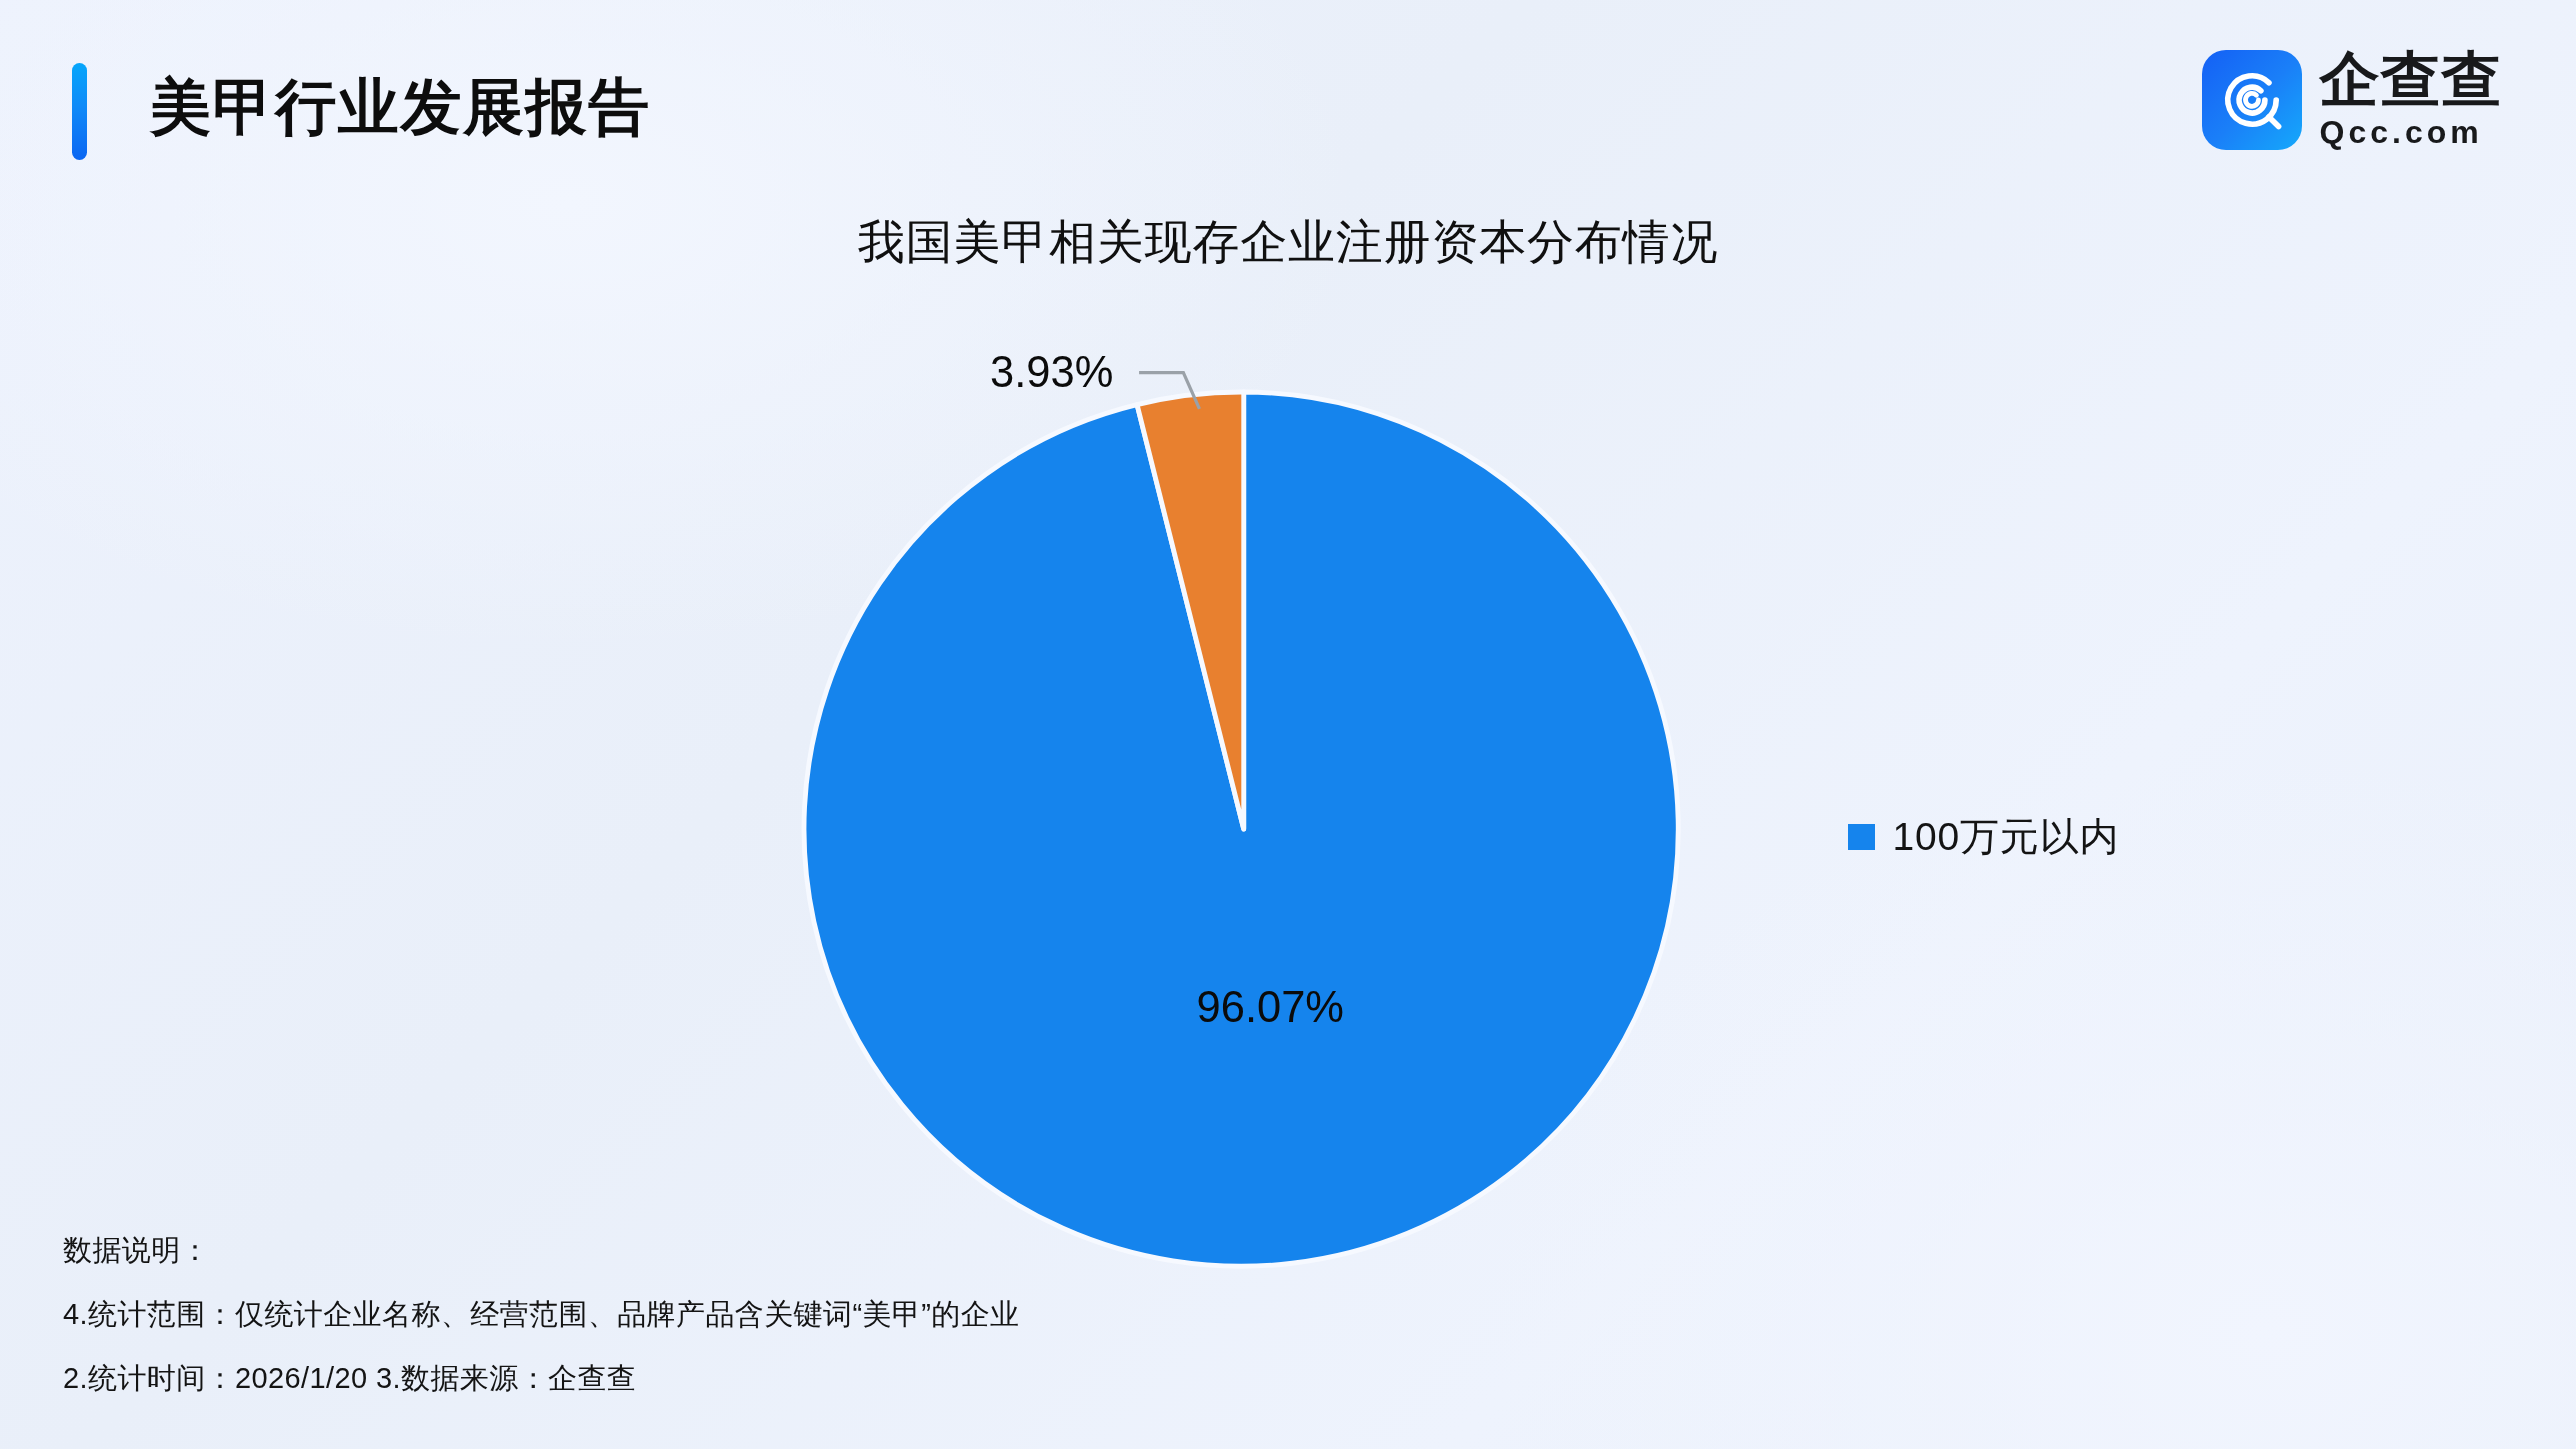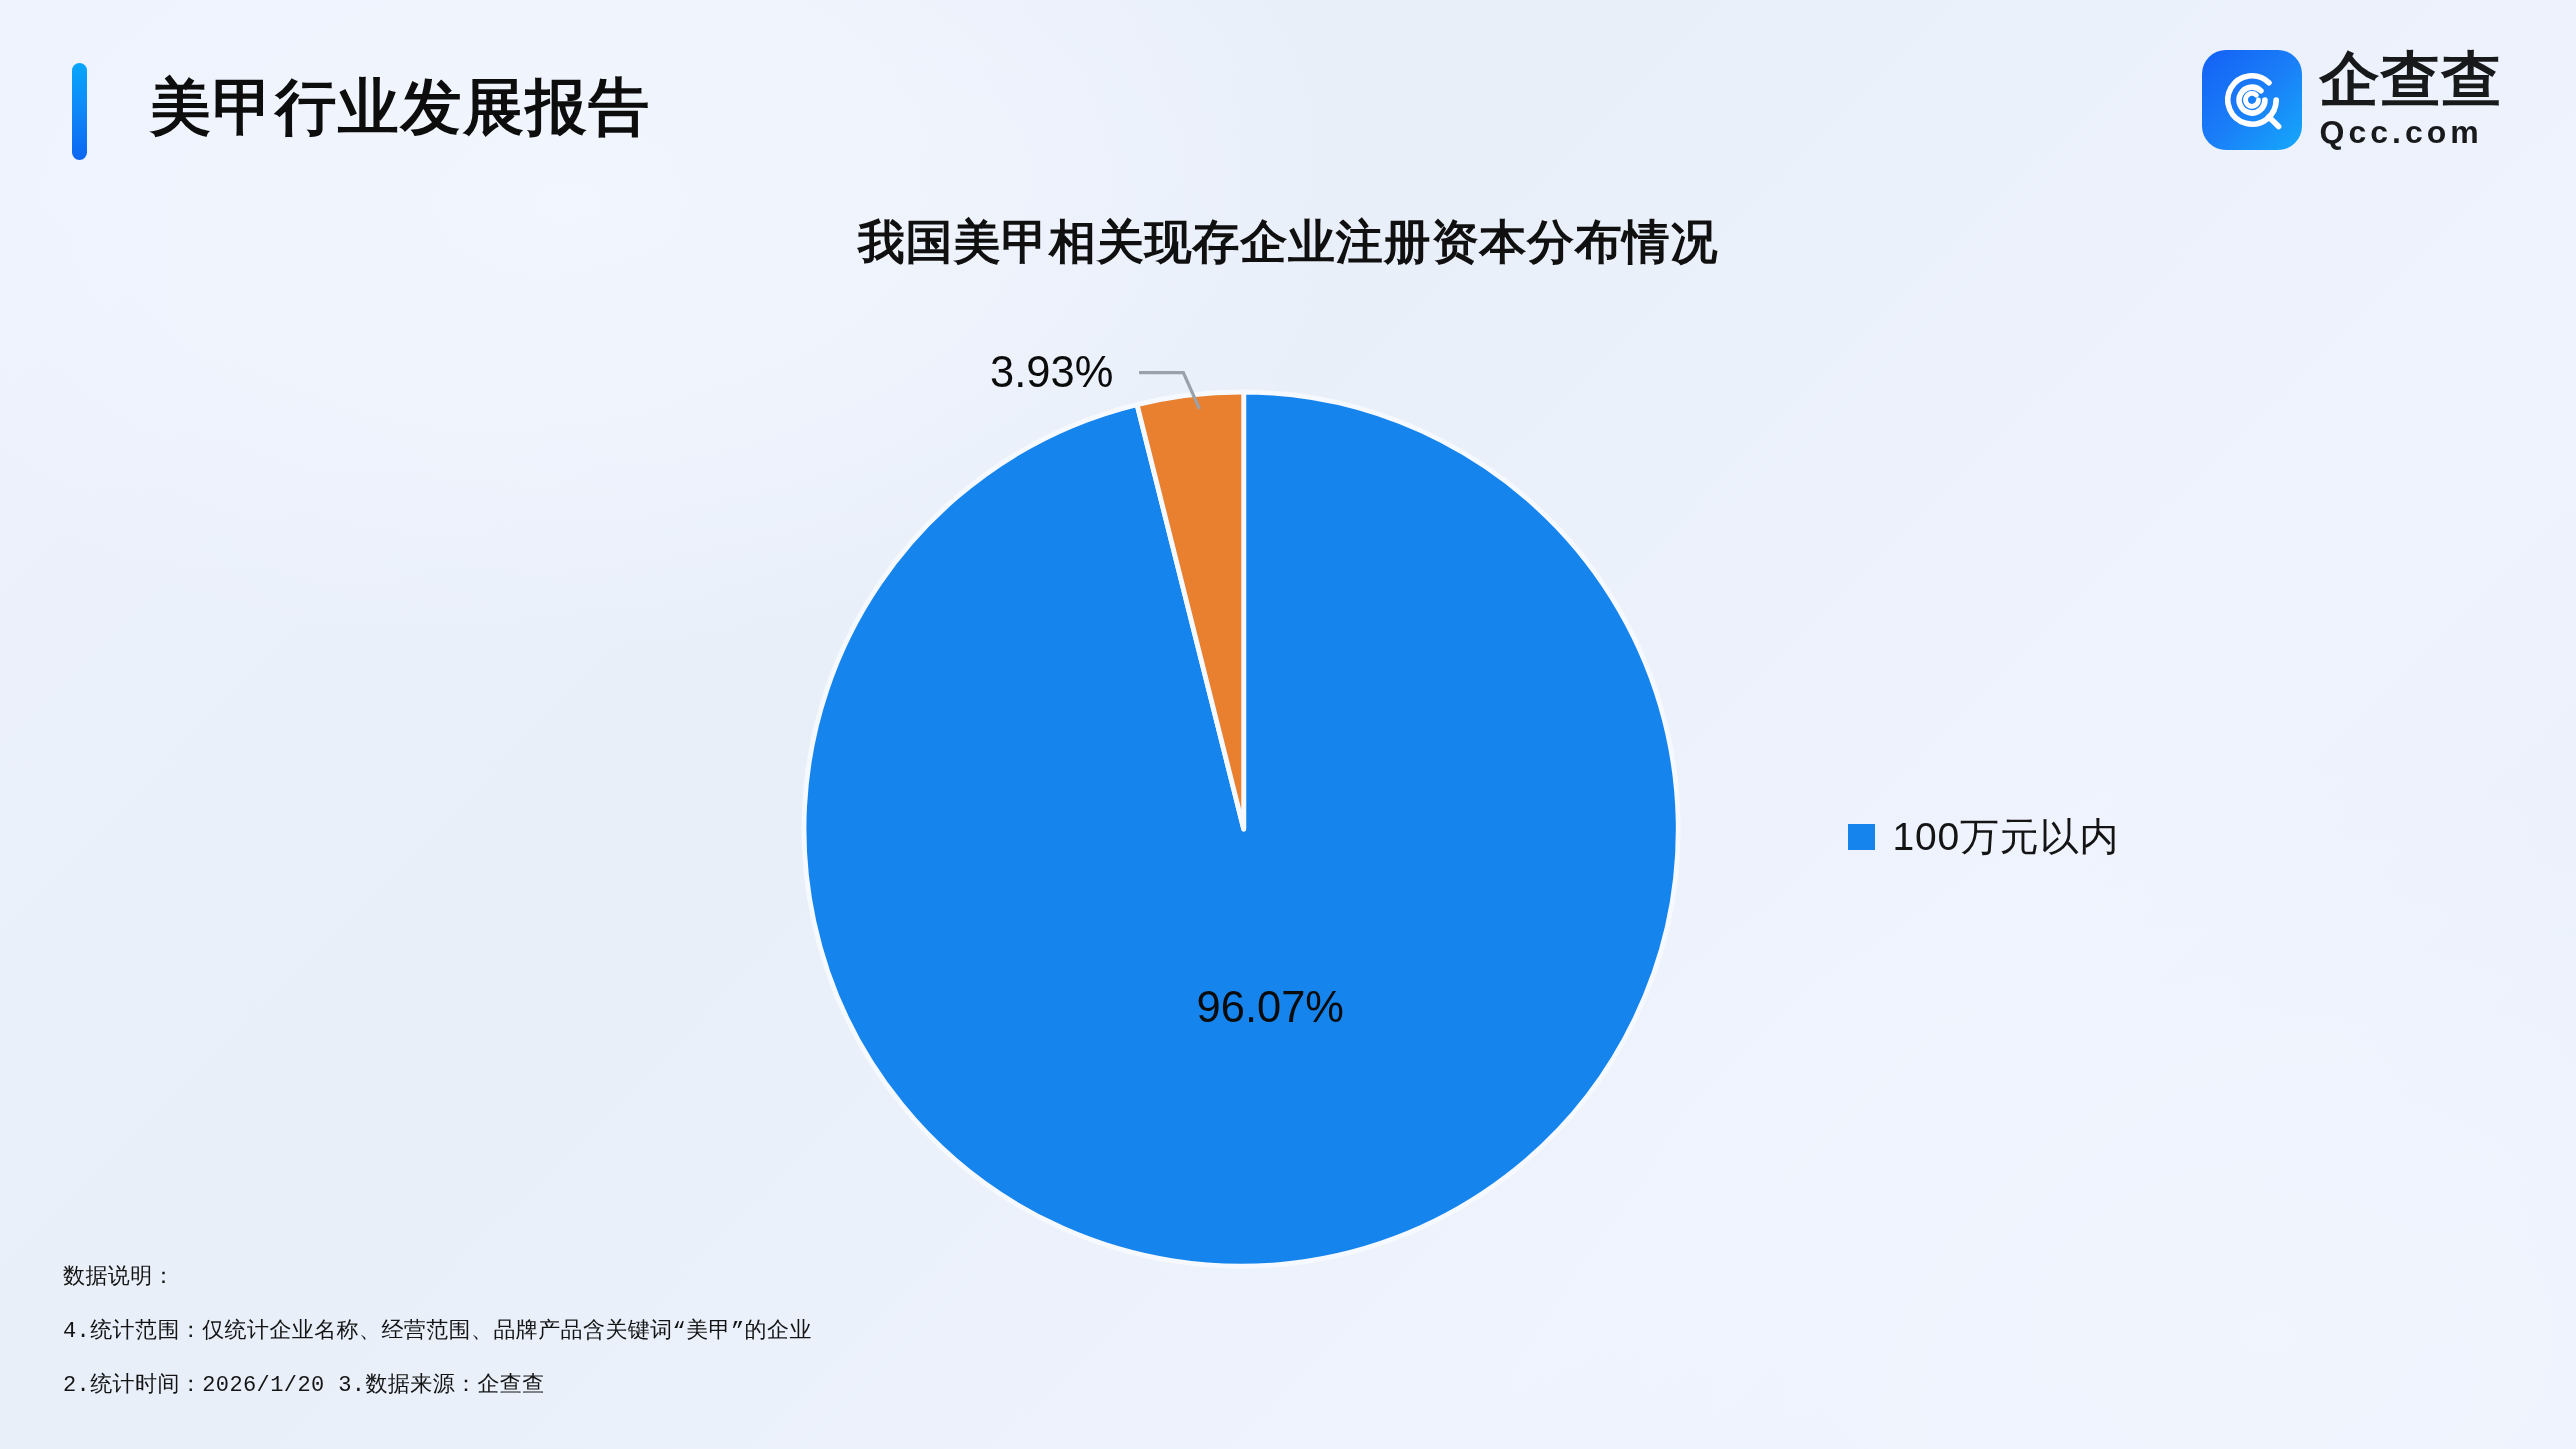--- a/index.html
+++ b/index.html
@@ -85,21 +85,21 @@
   }
 
   
   #chart-title {
     position: absolute;
     left: 0;
     right: 0;
     top: 211px;
     text-align: center;
     font-size: 47px;
-    font-weight: bold;
+    font-weight: normal;
     color: #101010;
     letter-spacing: 0.8px;
   }
   #chart-area {
     position: absolute;
     left: 0;
     top: 0;
     width: 2576px;
     height: 1304px;
   }
@@ -143,25 +143,24 @@
   
   #footnotes {
     position: absolute;
     left: 63px;
     bottom: 50px;
     display: flex;
     flex-direction: column;
     gap: 24px;
   }
   .footnote-line {
-    font-size: 22px;
+    font-size: 29px;
     color: #141414;
     letter-spacing: 0.4px;
     white-space: nowrap;
-    font-family: Liberation Mono, monospace;
   }
 </style>
 </head>
 <body>
 
 <div id="page">
 
   <div id="header-accent-bar"></div>
   <div id="brand-logo">
     <div id="brand-mark">

